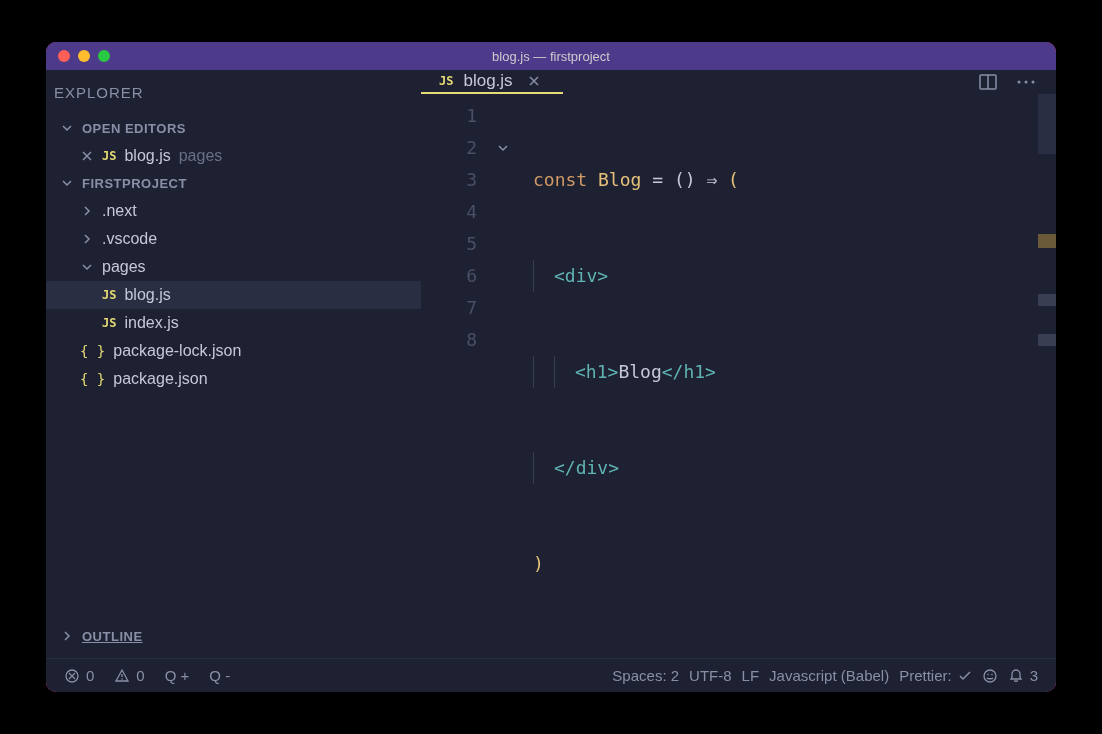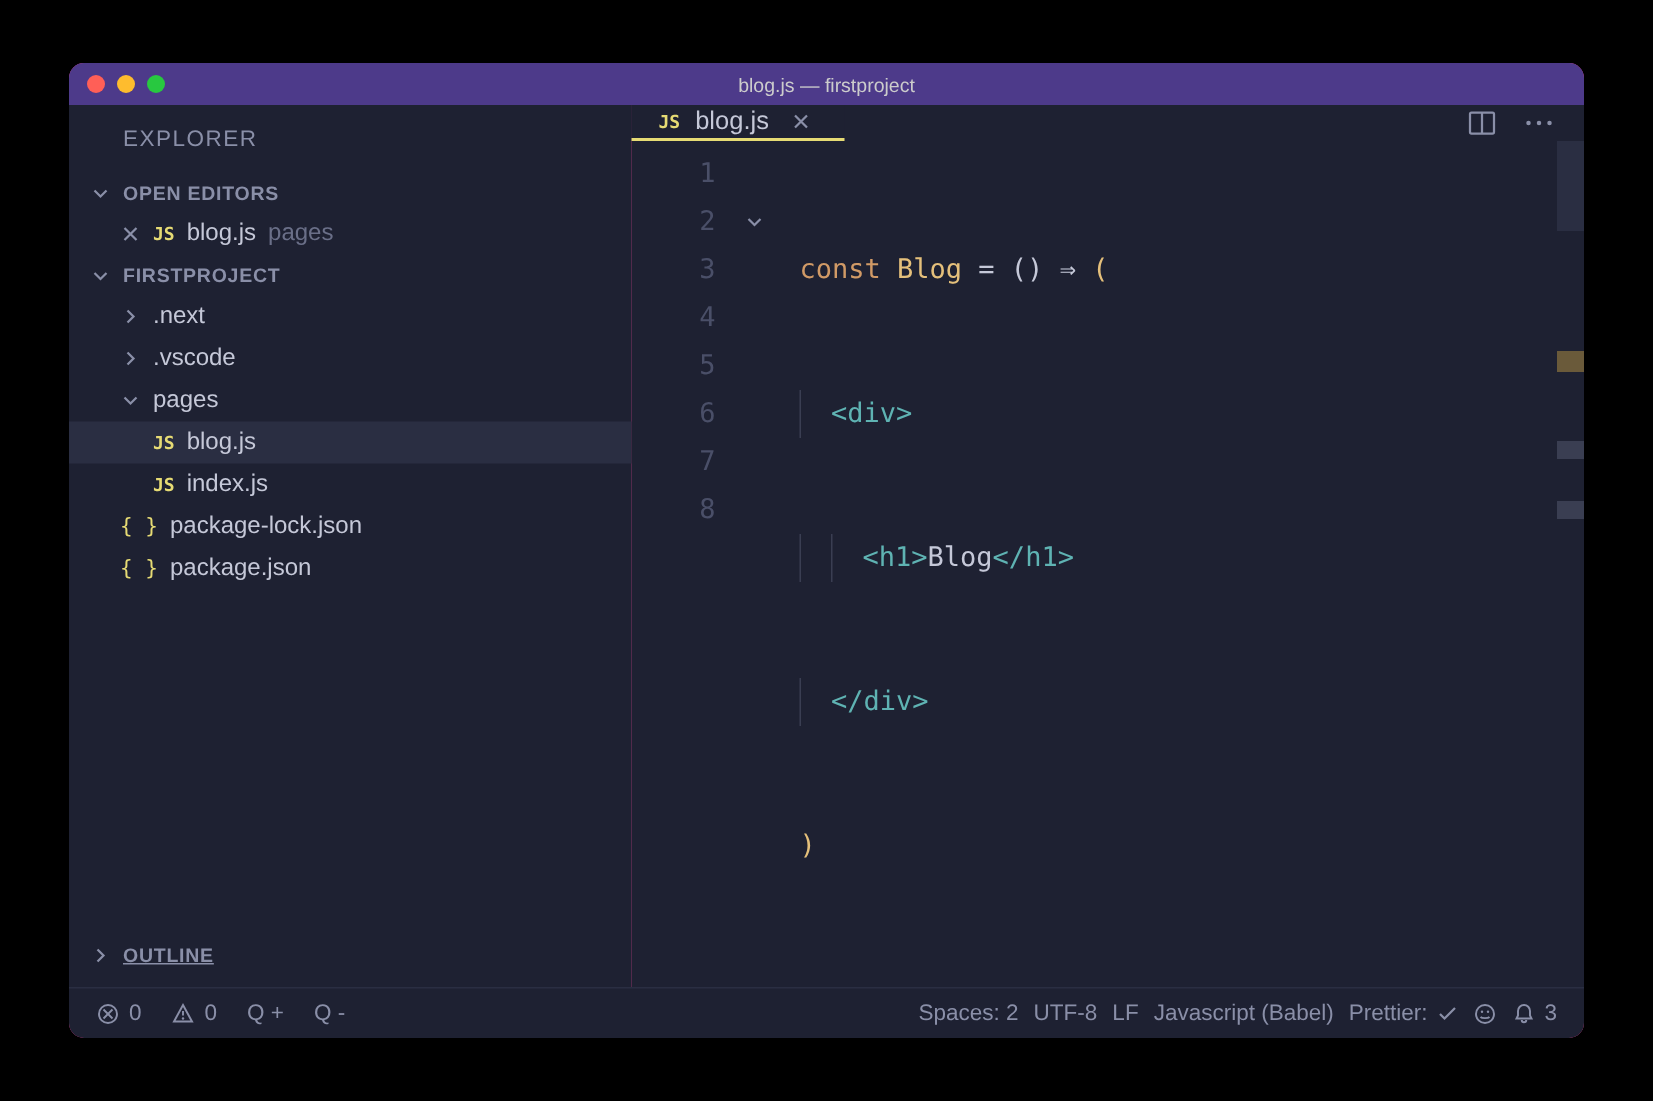--- a/index.html
+++ b/index.html
@@ -45,28 +45,28 @@
 }
 .main { flex: 1; display: flex; overflow: hidden; }
 .sidebar {
   width: 375px;
   background: #1e2132;
   display: flex;
   flex-direction: column;
   color: #8a8fa8;
 }
 .explorer-header {
-  padding: 14px 36px;
+  padding: 14px 8px;
   font-size: 15px;
   letter-spacing: 1px;
   color: #8a8fa8;
 }
 .section-header {
   display: flex;
-  align-items: flex-end;
+  align-items: flex-start;
   gap: 8px;
   padding: 6px 14px;
   font-size: 13px;
   font-weight: 600;
   letter-spacing: 0.5px;
   color: #8a8fa8;
   cursor: pointer;
 }
 .chevron {
   width: 14px;

